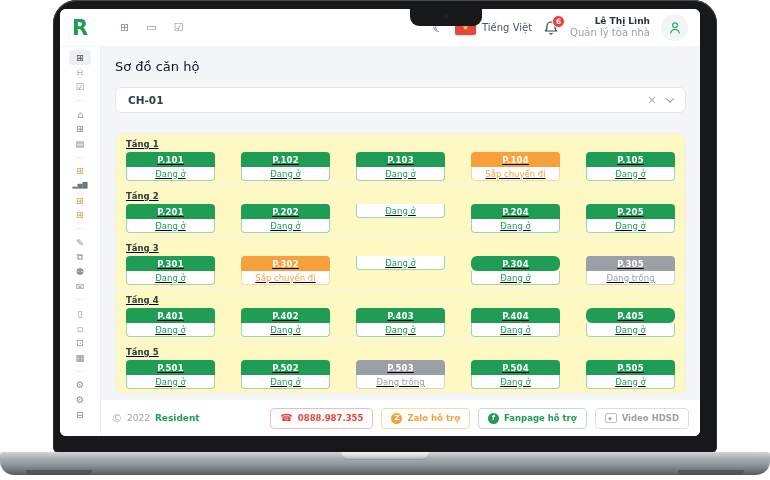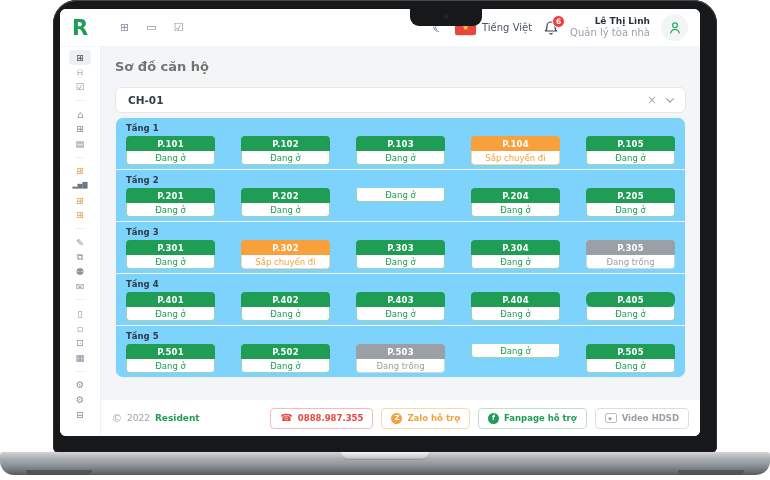--- a/index.html
+++ b/index.html
@@ -57,30 +57,30 @@
   .sb-item { height:14.6px; width:22px; display:flex; align-items:center; justify-content:center;
     font-size:9.5px; color:#8a94a3; cursor:pointer; border-radius:4px; }
   .sb-item.active { background:#edeff1; color:#4a545f; }
   .sb-item.orange { color:#f2a354; }
   .sb-div { height:13px; display:flex; align-items:center; justify-content:center;
     font-size:8px; color:#c6ccd2; letter-spacing:1px; }
   .chart-glyph { font-size:6.5px; letter-spacing:0; color:#6d7781; }
 
   .main { flex:1; background:#f4f5f7; border-left:1px solid #eef0f2; display:flex;
     flex-direction:column; padding:12px 14px 0; overflow:hidden; }
-  .page-title { font-size:13px; font-weight:700; color:#737373; line-height:16px; margin-bottom:12px; }
+  .page-title { font-size:13px; font-weight:400; color:#0f172a; line-height:16px; margin-bottom:12px; }
 
   .select-box { background:#fff; border:1px solid #e4e7eb; border-radius:6px; height:26px;
     display:flex; align-items:center; padding:0 12px; gap:10px; cursor:pointer; }
   .select-value { flex:1; font-size:10.5px; font-weight:600; color:#333d46; }
   .clear-x { font-size:12px; color:#a8b0b8; line-height:1; cursor:pointer; }
   .chev { width:6px; height:6px; border-right:1.5px solid #8a94a3; border-bottom:1.5px solid #8a94a3;
     transform:rotate(45deg) translate(-1px,-1px); cursor:pointer; }
 
-  .floors-card { margin-top:4px; background:#7dd3fc; border:1px solid #eef0f2; border-radius:8px; overflow:hidden; }
+  .floors-card { margin-top:20px; background:#fef9c3; border:1px solid #eef0f2; border-radius:8px; overflow:hidden;text-decoration:underline; }
   .floor-section { padding:5px 10px 4px; }
   .floor-section + .floor-section { border-top:1px solid #f1f3f5; }
   .floor-label { font-size:8.5px; line-height:10px; font-weight:700; color:#2f3a44; margin-bottom:3px; }
   .room-row { display:flex; gap:26px; }
   .room { flex:1; cursor:pointer; }
   .room-head { height:15px; border-radius:4px 4px 0 0; color:#fff; font-size:8.5px; font-weight:700;
     display:flex; align-items:center; justify-content:center; letter-spacing:.2px; }
   .room-body { height:14px; border:1px solid; border-top:none; border-radius:0 0 4px 4px;
     font-size:8.5px; display:flex; align-items:center; justify-content:center; background:#fff; }
 
@@ -290,25 +290,24 @@
               <div class="room-row">
                 <div class="room">
                   <div class="room-head" style="background: rgb(31, 157, 85);">P.301</div>
                   <div class="room-body" style="border-color: rgb(158, 211, 182); color: rgb(31, 157, 85);">Đang ở</div>
                 </div>
                 <div class="room">
                   <div class="room-head" style="background: rgb(247, 160, 60);">P.302</div>
                   <div class="room-body" style="border-color: rgb(251, 212, 160); color: rgb(247, 160, 60);">Sắp chuyển đi</div>
                 </div>
                 <div class="room">
-                  <div class="room-head" style="background: rgb(31, 157, 85);">P.303</div>
-                  <div class="room-body" style="border-color: rgb(158, 211, 182); color: rgb(31, 157, 85);">Đang ở</div>
-                </div>
-                <div class="room">
-                  <div class="room-head" style="background: rgb(31, 157, 85);">P.304</div>
+                  <div class="room-body" style="border-color: rgb(158, 211, 182); color: rgb(31, 157, 85);">Đang ở</div>
+                </div>
+                <div class="room">
+                  <div class="room-head" style="background: rgb(31, 157, 85); border-radius: 6px;">P.304</div>
                   <div class="room-body" style="border-color: rgb(158, 211, 182); color: rgb(31, 157, 85);">Đang ở</div>
                 </div>
                 <div class="room">
                   <div class="room-head" style="background: rgb(154, 160, 165);">P.305</div>
                   <div class="room-body" style="border-color: rgb(211, 214, 217); color: rgb(154, 160, 165);">Đang trống</div>
                 </div>
               </div>
             </div>
             <div class="floor-section">
               <div class="floor-label">Tầng 4</div>
@@ -344,20 +343,21 @@
                 </div>
                 <div class="room">
                   <div class="room-head" style="background: rgb(31, 157, 85);">P.502</div>
                   <div class="room-body" style="border-color: rgb(158, 211, 182); color: rgb(31, 157, 85);">Đang ở</div>
                 </div>
                 <div class="room">
                   <div class="room-head" style="background: rgb(154, 160, 165);">P.503</div>
                   <div class="room-body" style="border-color: rgb(211, 214, 217); color: rgb(154, 160, 165);">Đang trống</div>
                 </div>
                 <div class="room">
+                  <div class="room-head" style="background: rgb(31, 157, 85);">P.504</div>
                   <div class="room-body" style="border-color: rgb(158, 211, 182); color: rgb(31, 157, 85);">Đang ở</div>
                 </div>
                 <div class="room">
                   <div class="room-head" style="background: rgb(31, 157, 85);">P.505</div>
                   <div class="room-body" style="border-color: rgb(158, 211, 182); color: rgb(31, 157, 85);">Đang ở</div>
                 </div>
               </div>
             </div>
           </div>
 

